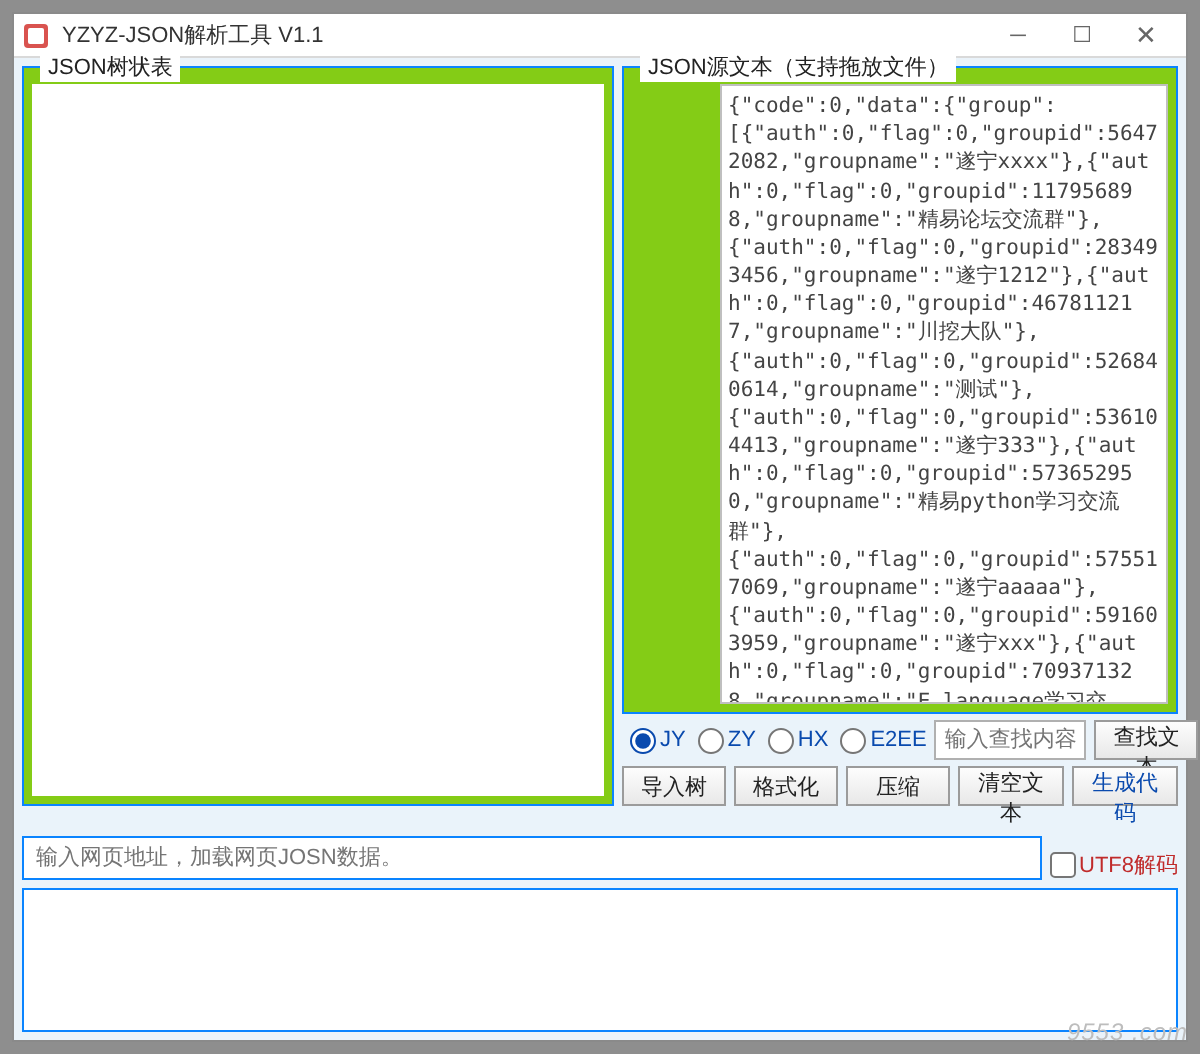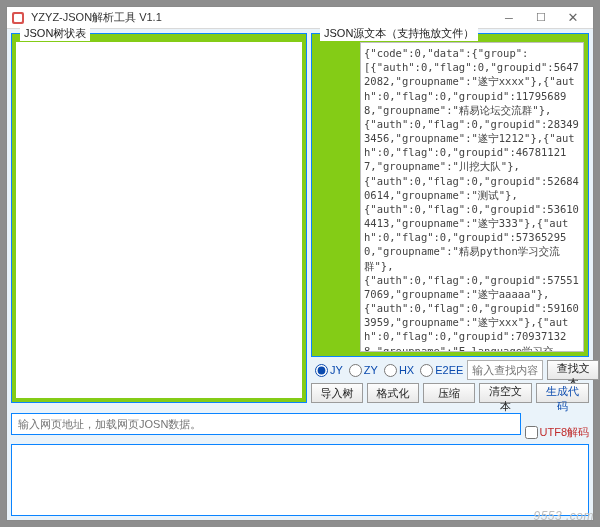--- a/index.html
+++ b/index.html
@@ -150,21 +150,21 @@
   .btn-row2 {
     display: flex;
     gap: 4px;
     justify-content: flex-start;
     padding-top: 3px;
   }
   .btn.blue { color: #0a4aae; }
   .urlrow {
     display: flex;
     gap: 4px;
-    align-items: center;
+    align-items: flex-end;
   }
   .urlrow .url-in {
     flex: 1;
     height: 22px;
     border: 1px solid #0a84ff;
     padding: 0 6px;
     font-size: 11px;
     color: #888;
     background: #fff;
   }

